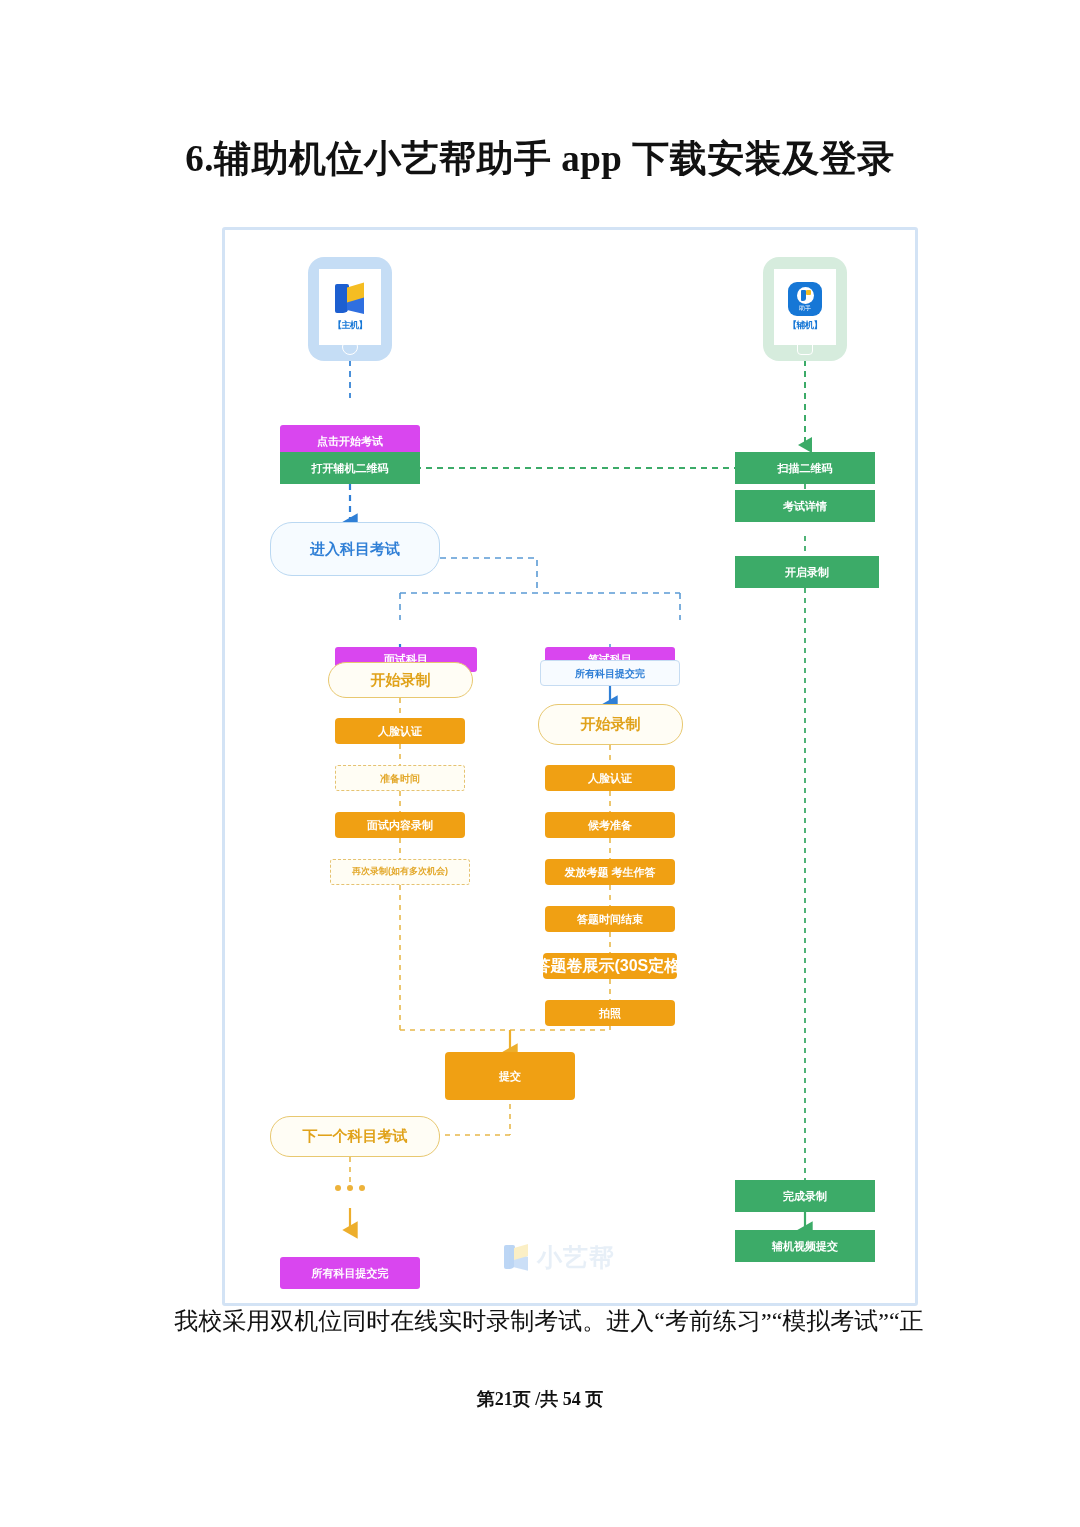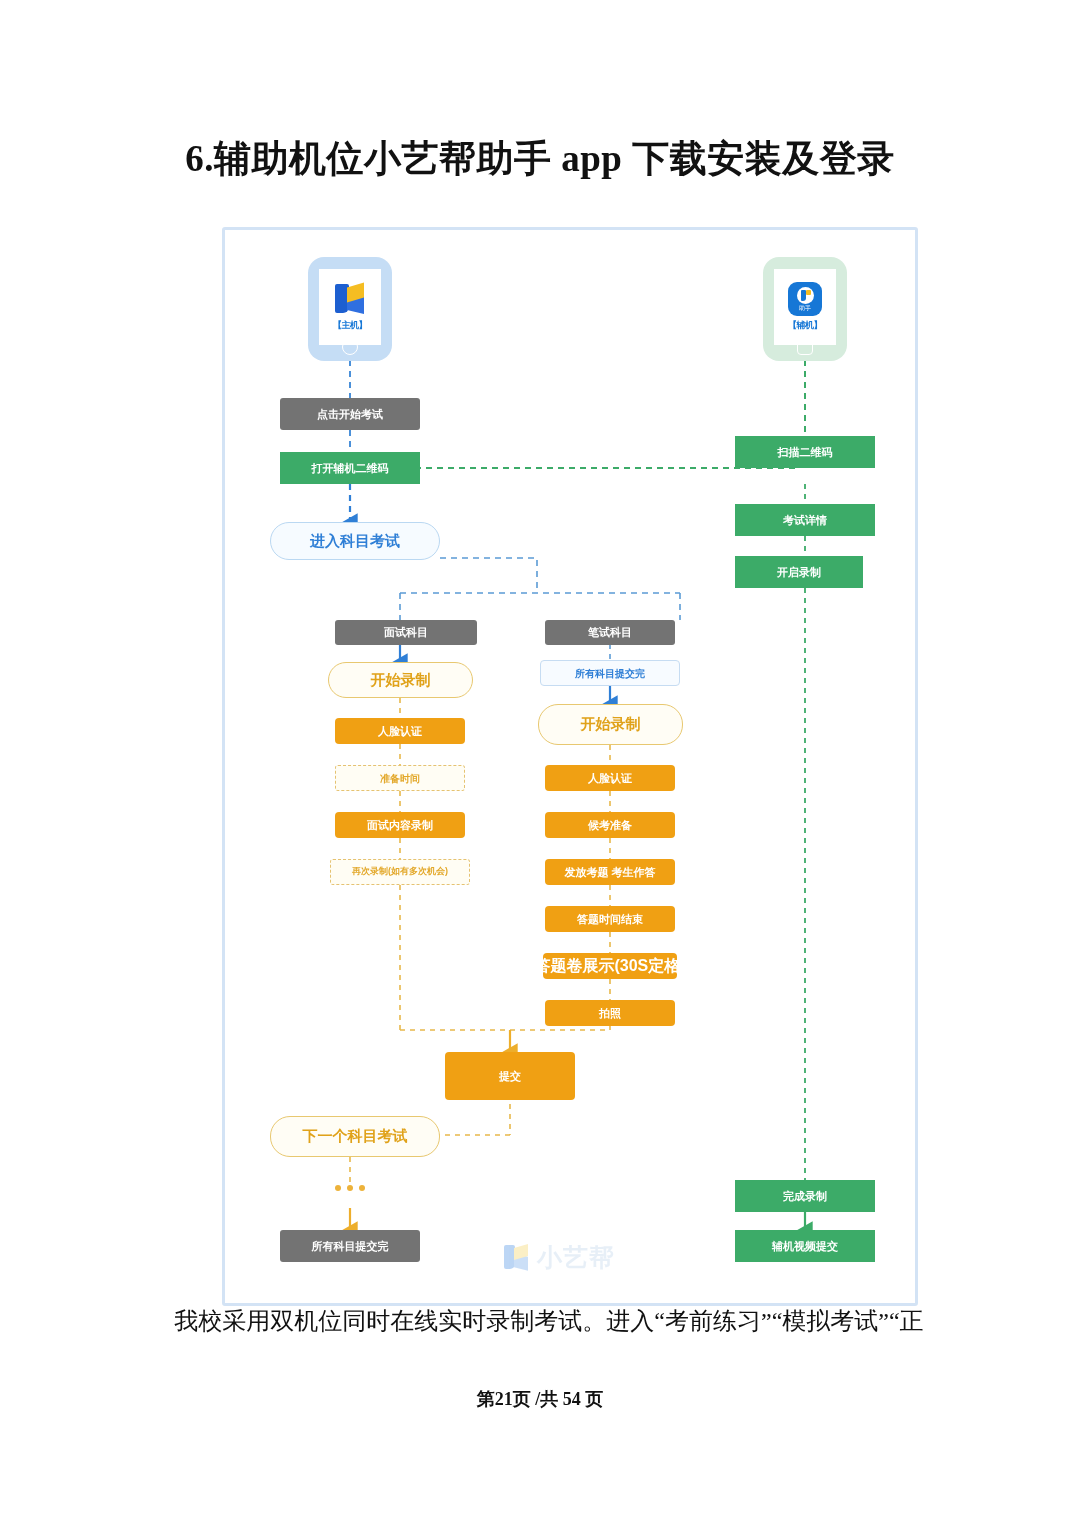--- a/index.html
+++ b/index.html
@@ -101,21 +101,21 @@
     box-sizing:border-box;
     display:flex;align-items:center;justify-content:center;
     text-align:center;
     font-size:11px;
     font-weight:bold;
     letter-spacing:0px;
     border-radius:3px;
     line-height:1.1;
     white-space:nowrap;
   }
-  .node.blue{background:#737373;color:#ffffff;}
+  .node.blue{background:#d946ef;color:#ffffff;margin-top:27px;}
   .node.green{background:#3cab68;color:#ffffff;border-radius:0;}
   .node.orange{background:#f0a013;color:#ffffff;border-radius:4px;}
   .node.blue-outline{
     background:#f6fbff;color:#2f7fd6;border:1.6px solid #bad8f2;
     border-radius:22px;font-size:15px;
   }
   .node.blue-outline-sm{
     background:#f7fbff;color:#2f7fd6;border:1.3px solid #c6dcf2;
     border-radius:4px;font-size:10px;font-weight:bold;
   }
@@ -259,25 +259,25 @@
         <div class="ring"></div>
         <div class="sub">助手</div>
       </div>
       <div class="dev-label">【辅机】</div>
     </div>
     <div class="home"></div>
   </div>
 
   <div class="node blue" style="left:55px;top:168px;width:140px;height:32px;">点击开始考试</div>
   <div class="node green" style="left:55px;top:222px;width:140px;height:32px;">打开辅机二维码</div>
-  <div class="node blue-outline" style="left:45px;top:292px;width:170px;height:38px;">进入科目考试</div>
-
-  <div class="node green" style="left:510px;top:206px;width:140px;height:32px;">扫描二维码</div>
-  <div class="node green" style="left:510px;top:274px;width:140px;height:32px;">考试详情</div>
-  <div class="node green" style="left:510px;top:326px;width:128px;height:32px;">开启录制</div>
+  <div class="node blue-outline" style="left:45px;top:292px;width:170px;height:54px;">进入科目考试</div>
+
+  <div class="node green" style="left:510px;top:222px;width:140px;height:32px;">扫描二维码</div>
+  <div class="node green" style="left:510px;top:260px;width:140px;height:32px;">考试详情</div>
+  <div class="node green" style="left:510px;top:326px;width:144px;height:32px;">开启录制</div>
   <div class="node green" style="left:510px;top:950px;width:140px;height:32px;">完成录制</div>
   <div class="node green" style="left:510px;top:1000px;width:140px;height:32px;">辅机视频提交</div>
 
   <div class="node blue" style="left:110px;top:390px;width:142px;height:25px;">面试科目</div>
   <div class="node amber-outline" style="left:103px;top:432px;width:145px;height:36px;">开始录制</div>
   <div class="node orange" style="left:110px;top:488px;width:130px;height:26px;">人脸认证</div>
   <div class="node amber-dashed" style="left:110px;top:535px;width:130px;height:26px;">准备时间</div>
   <div class="node orange" style="left:110px;top:582px;width:130px;height:26px;">面试内容录制</div>
   <div class="node amber-dashed" style="left:105px;top:629px;width:140px;height:26px;font-size:9px;">再次录制(如有多次机会)</div>
 

